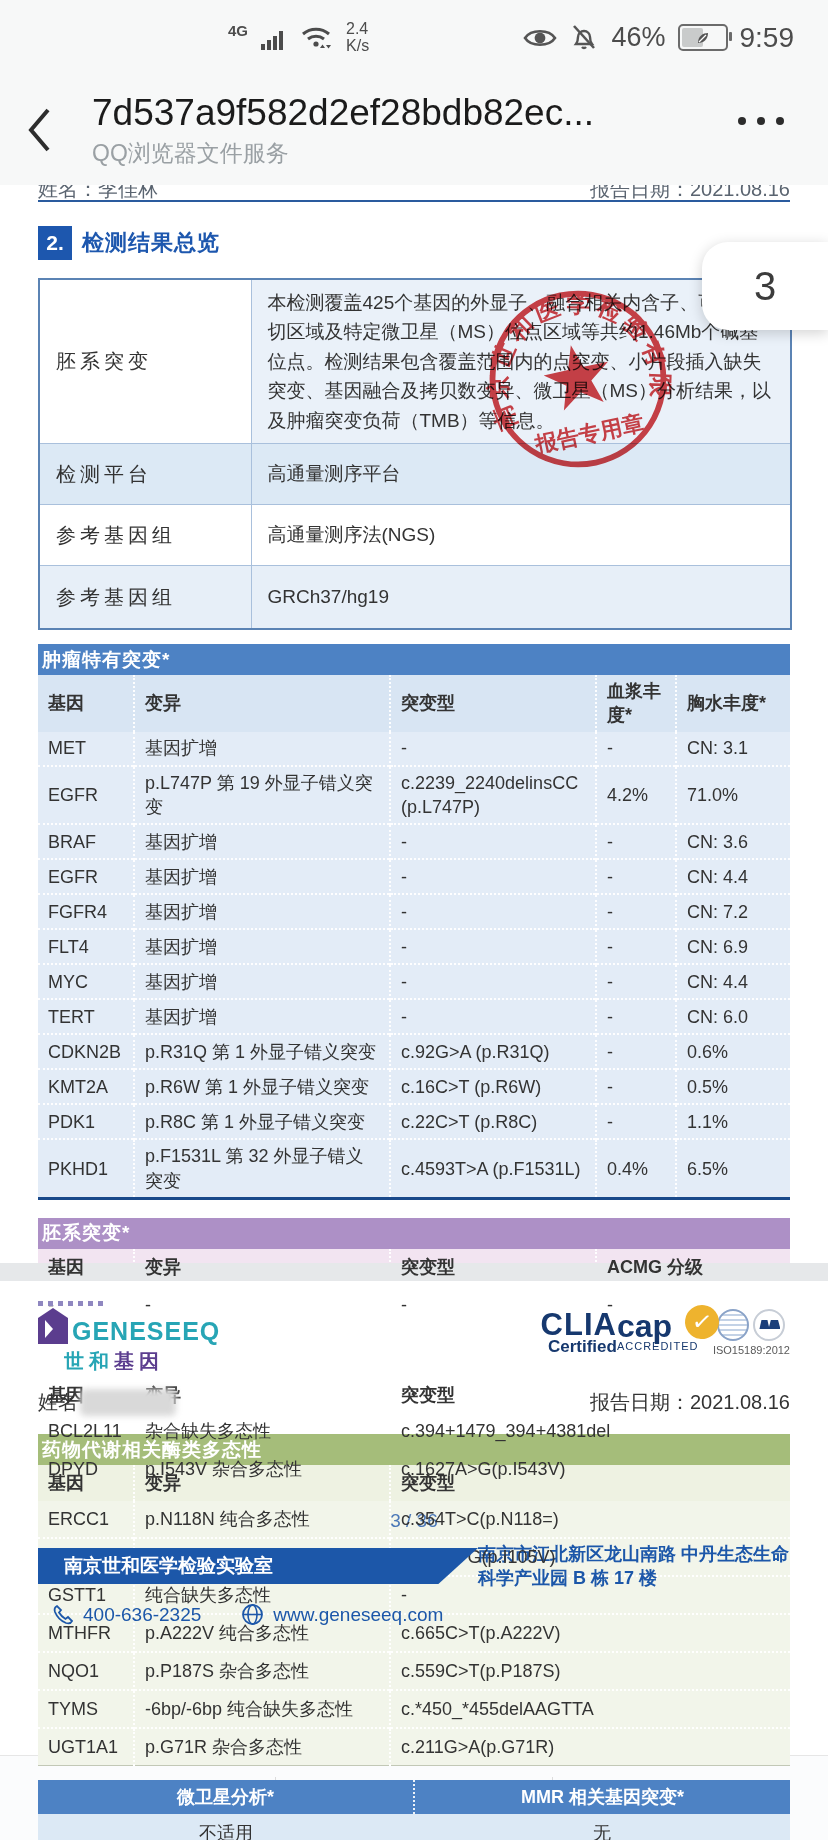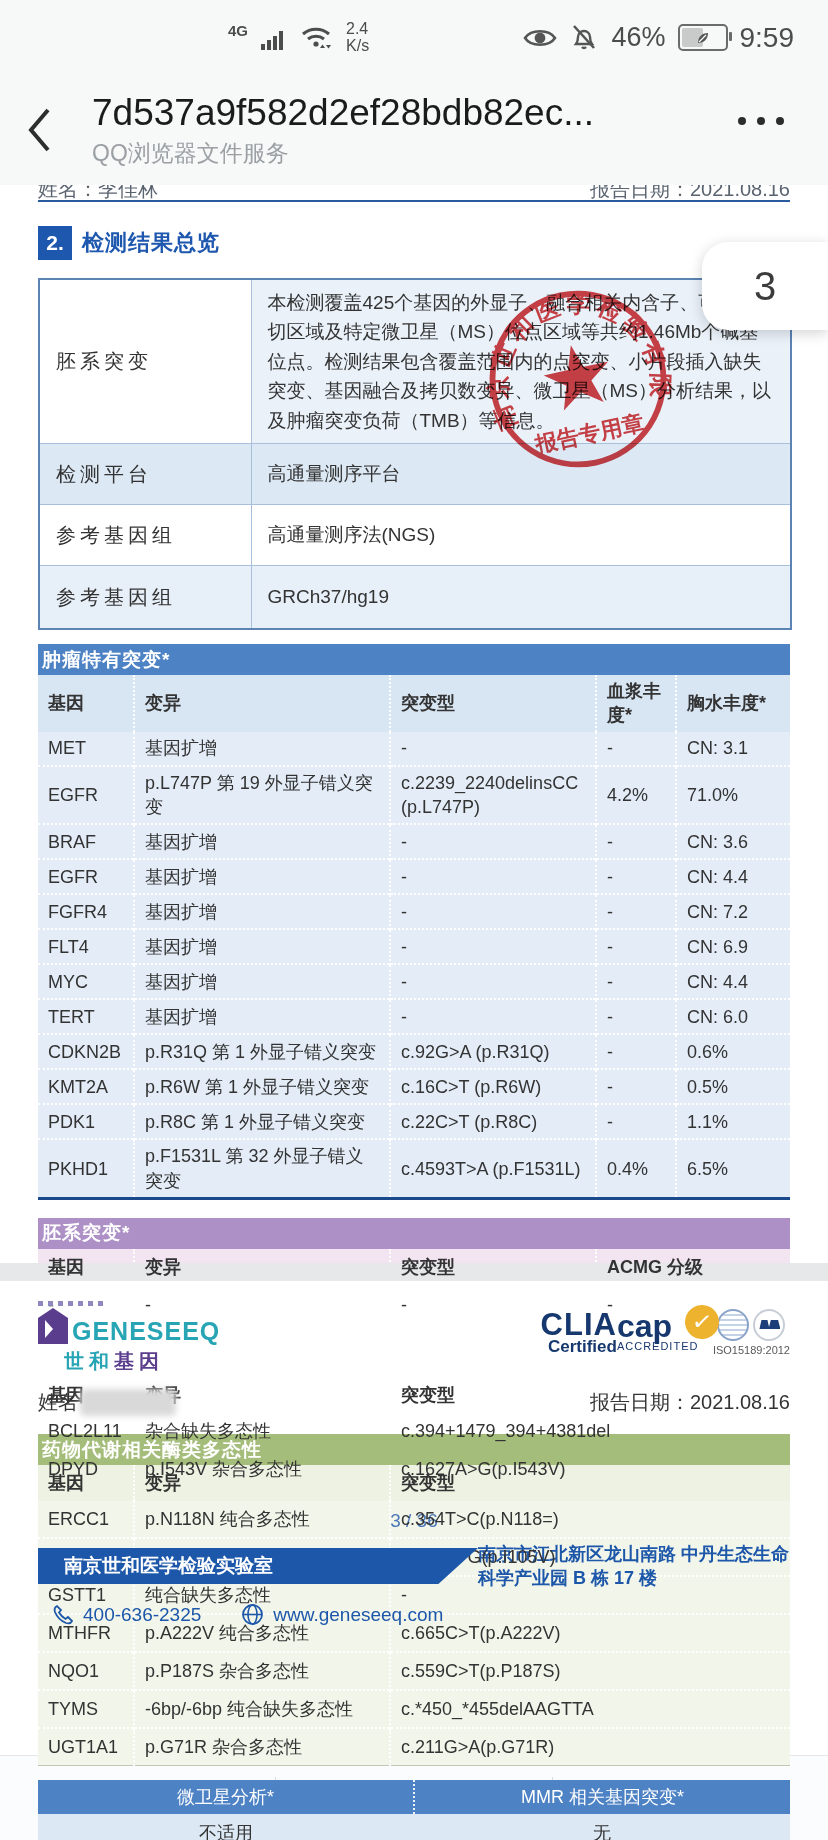--- a/index.html
+++ b/index.html
@@ -107,21 +107,21 @@
   .iso-c2{width:32px;height:32px;border-radius:50%;border:2px solid #c7cdd6;box-sizing:border-box;position:relative;background:#fff;}
   .iso-c2 i{position:absolute;left:4px;top:9px;width:10px;height:9px;background:#1c3f7a;clip-path:polygon(0 100%,20% 0,80% 0,100% 100%);}
   .iso-c2 b{position:absolute;right:3px;top:9px;width:12px;height:9px;background:#1c3f7a;clip-path:polygon(0 100%,20% 0,80% 0,100% 100%);}
   .iso-txt{font-size:11px;color:#5a5a5a;margin-top:3px;}
   .p2-meta{display:flex;justify-content:space-between;align-items:center;margin-top:14px;font-size:20px;color:#333;}
   .p2-name{display:flex;align-items:center;}
   .blur{width:96px;height:27px;margin-left:2px;background:#d9d9d9;border-radius:5px;filter:blur(3px);}
   
   .msi{width:752px;}
   .msi .hrow{display:flex;background:#4d82c4;height:34px;}
-  .msi .hrow div{flex:1;display:flex;align-items:center;justify-content:center;color:#fff;font-size:18px;font-weight:normal;}
+  .msi .hrow div{flex:1;display:flex;align-items:center;justify-content:center;color:#fff;font-size:18px;font-weight:bold;}
   .msi .hrow div + div{border-left:2px dotted rgba(255,255,255,.9);}
   .msi .vrow{display:flex;background:#dce9f5;height:38px;border-bottom:3px solid #19498a;}
   .msi .vrow div{flex:1;display:flex;align-items:center;justify-content:center;font-size:18px;color:#333;}
   
   .toolbar{height:85px;background:#fbfcfd;border-top:1px solid #e6e6e6;display:flex;align-items:center;}
   .tool{flex:1;display:flex;align-items:center;justify-content:center;gap:14px;font-size:29px;color:#2d2d2d;}
   .tdiv{width:1px;height:44px;background:#dcdcdc;}
 </style>
 </head>
 <body>

